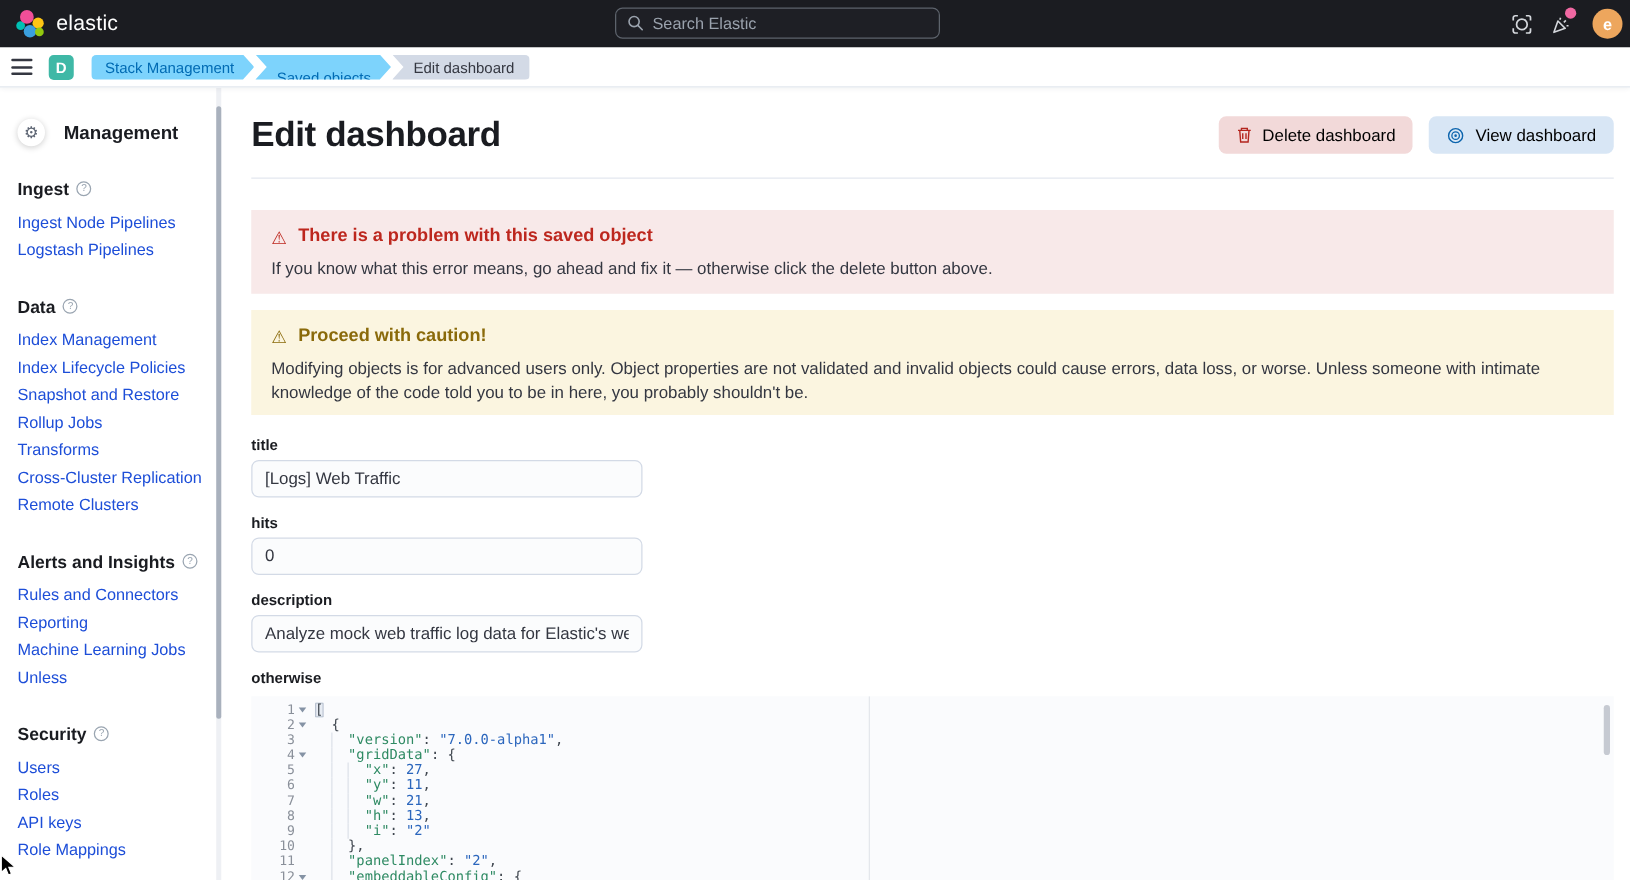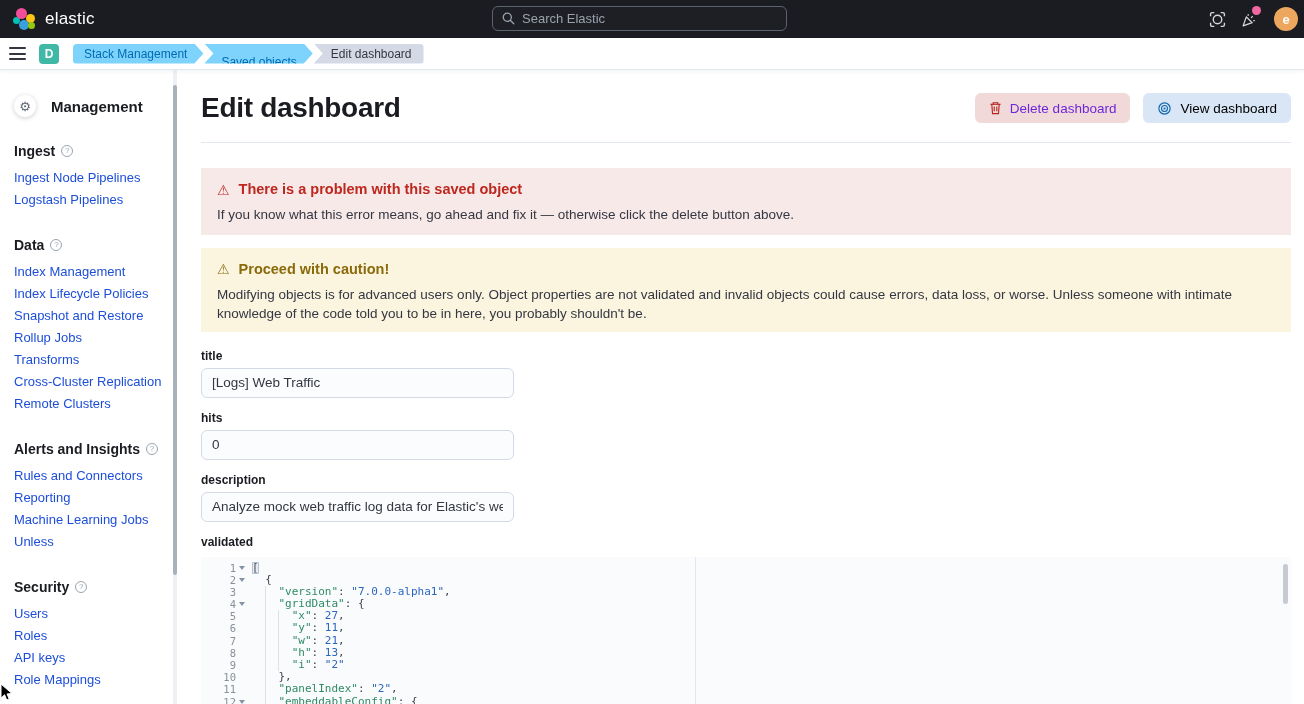--- a/index.html
+++ b/index.html
@@ -10,21 +10,21 @@
   .topbar { height:38px; background:#1b1c21; display:flex; align-items:center; position:relative; }
   .brand { display:flex; align-items:center; gap:9px; padding-left:13px; }
   .logo { width:23px; height:23px; position:relative; }
   .logo i { position:absolute; border-radius:50%; display:block; }
   .lg-pink  { width:11px; height:11px; left:3px; top:0;  background:#f04e98; }
   .lg-yell  { width:9px;  height:9px;  left:13px;top:6px;background:#fec514; }
   .lg-teal  { width:7px;  height:7px;  left:0;  top:9px; background:#00bfb3; }
   .lg-blue  { width:10px; height:10px; left:6px; top:12px;background:#3a9fde; }
   .lg-green { width:7px;  height:7px;  left:15px;top:14px;background:#93c90e; }
   .brand-name { color:#fff; font-size:17px; font-weight:500; letter-spacing:.2px; }
-  .searchbox { position:absolute; left:492px; top:6px; width:295px; height:25px; border:1px solid #5d636c;
+  .searchbox { position:absolute; left:492px; top:6px; width:260px; height:25px; border:1px solid #5d636c;
                border-radius:6px; display:flex; align-items:center; padding:0 9px; gap:7px; background:#1e1f25; }
   .searchbox svg { flex:none; }
   .search-ph { color:#9aa2ad; font-size:13px; }
   .top-icons { position:absolute; right:0; top:0; height:38px; display:flex; align-items:center; gap:14px; padding-right:6px; }
   .top-icon { position:relative; width:18px; height:18px; display:flex; align-items:center; justify-content:center; cursor:pointer; }
   .notif-dot { position:absolute; right:-3px; top:-4px; width:9px; height:9px; border-radius:50%; background:#f068a2; }
   .avatar { width:24px; height:24px; border-radius:50%; background:#eda65d; color:#fff; font-size:13px; font-weight:600;
             display:flex; align-items:center; justify-content:center; margin-left:2px; }
 
   
@@ -62,21 +62,21 @@
            text-align:center; margin-left:6px; flex:none; font-weight:400; }
   .side-item { font-size:13px; color:#1d4ed8; line-height:22px; cursor:pointer; white-space:nowrap; }
 
   
   .main { flex:1; padding:22px 13px 0 23px; overflow:hidden; position:relative; background:#fff; }
   .page-head { display:flex; align-items:center; justify-content:space-between; }
   .page-title { font-size:28px; font-weight:700; color:#1a1c21; letter-spacing:-.3px; }
   .head-actions { display:flex; gap:13px; }
   .btn { height:30px; border:none; border-radius:6px; font-family:inherit; font-size:13.5px; font-weight:500;
          display:flex; align-items:center; gap:8px; padding:0 14px; cursor:pointer; }
-  .btn-danger { background:#f2d9d9; color:#6d28d9; }
+  .btn-danger { background:#f2d9d9; color:#000000; }
   .btn-primary { background:#d8e6f5; color:#000000; }
   .btn svg { flex:none; }
   .rule { border:none; border-top:1px solid #e3e8f0; margin-top:18px; }
 
   .callout { margin-top:25px; padding:13px 16px 10px; }
   .callout-title { display:flex; align-items:center; gap:9px; font-size:14.5px; font-weight:600; line-height:17px; }
   .callout-title .warn-glyph { font-size:14px; line-height:14px; }
   .callout-body { margin-top:7px; font-size:13.5px; color:#343741; line-height:19.5px; max-width:1060px; }
   .callout.danger { background:#f8e9e9; }
   .callout.danger .callout-title { color:#bd271e; }
@@ -267,21 +267,21 @@
       <div class="callout-body">Modifying objects is for advanced users only. Object properties are not validated and invalid objects could cause errors, data loss, or worse. Unless someone with intimate knowledge of the code told you to be in here, you probably shouldn't be.</div>
     </div>
 
     <div class="form">
         <div class="group"><label class="flabel">title</label><input class="finput" value="[Logs] Web Traffic" style=""></div>
         <div class="group"><label class="flabel">hits</label><input class="finput" value="0" style=""></div>
         <div class="group"><label class="flabel">description</label><input class="finput" value="Analyze mock web traffic log data for Elastic's website" style=""></div>
       </div>
 
     <div class="group last">
-      <label class="flabel editor-label">validated</label>
+      <label class="flabel editor-label">otherwise</label>
       <div class="editor">
         <div class="print-margin"></div>
         <div>
             <div class="cl-row">
               <div class="cl-gutter">
                 <span>1</span>
                 <span class="fold on"></span>
               </div>
               <div class="cl-code"><span class="t-ph">[</span></div>
             </div>

